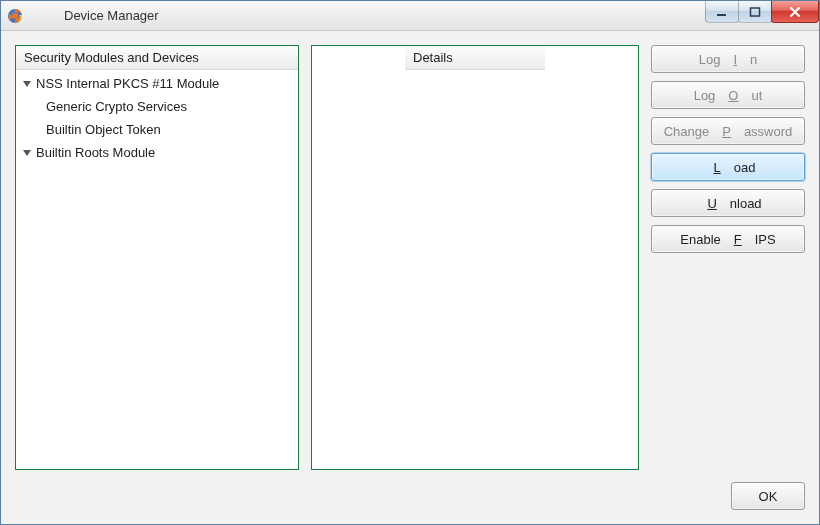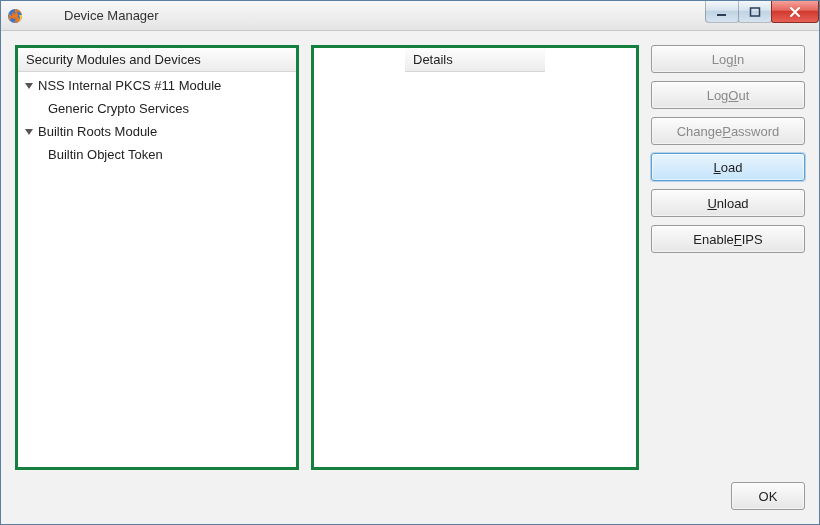--- a/index.html
+++ b/index.html
@@ -80,21 +80,21 @@
     flex-direction: column;
   }
   .content-row {
     flex: 1;
     display: flex;
     gap: 12px;
     min-height: 0;
   }
   .panel {
     background: #fff;
-    border: 3px solid #15803d;
+    border: 1px solid #15803d;
     display: flex;
     flex-direction: column;
     min-height: 0;
   }
   .left-panel { width: 284px; }
   .mid-panel { flex: 1; align-items: center; }
   .panel-header-row {
     display: flex;
     background: linear-gradient(to bottom, #fdfdfd, #ececec);
     border-bottom: 1px solid #d6d6d6;
@@ -151,20 +151,21 @@
     border-radius: 3px;
     background: linear-gradient(to bottom, #fcfcfc, #e6e6e6);
     font-size: 13px;
     color: #222;
     display: flex;
     align-items: center;
     justify-content: center;
     cursor: default;
     padding: 0 8px;
     box-shadow: inset 0 0 0 1px rgba(255,255,255,0.5);
+    gap: 13px;
   }
   .btn.disabled {
     color: #8a8a8a;
   }
   .btn.primary {
     background: linear-gradient(to bottom, #e9f4fd, #c5e4fb);
     border-color: #5a9fd6;
     box-shadow: 0 0 0 1px rgba(90,159,214,0.4), inset 0 0 0 1px rgba(255,255,255,0.6);
   }
   .mnemonic { text-decoration: underline; }
@@ -225,31 +226,31 @@
               <svg width="8" height="8" viewBox="0 0 8 8">
                   <path d="M0 1 L8 1 L4 7 Z" fill="#555"></path>
                 </svg>
             </span>
             <span>NSS Internal PKCS #11 Module</span>
           </div>
           <div class="tree-item child">
             <span>Generic Crypto Services</span>
           </div>
 
+          <div class="tree-item child">
+            <span>Builtin Object Token</span>
+          </div>
           <div class="tree-item parent">
             <span class="expander">
               <svg width="8" height="8" viewBox="0 0 8 8">
                   <path d="M0 1 L8 1 L4 7 Z" fill="#555"></path>
                 </svg>
             </span>
             <span>Builtin Roots Module</span>
           </div>
-          <div class="tree-item child">
-            <span>Builtin Object Token</span>
-          </div>
 
         </div>
       </div>
 
       <div class="panel mid-panel">
         <div class="panel-header-row">
           <div class="panel-header-cell details">Details</div>
         </div>
         <div class="details-body"></div>
       </div>

